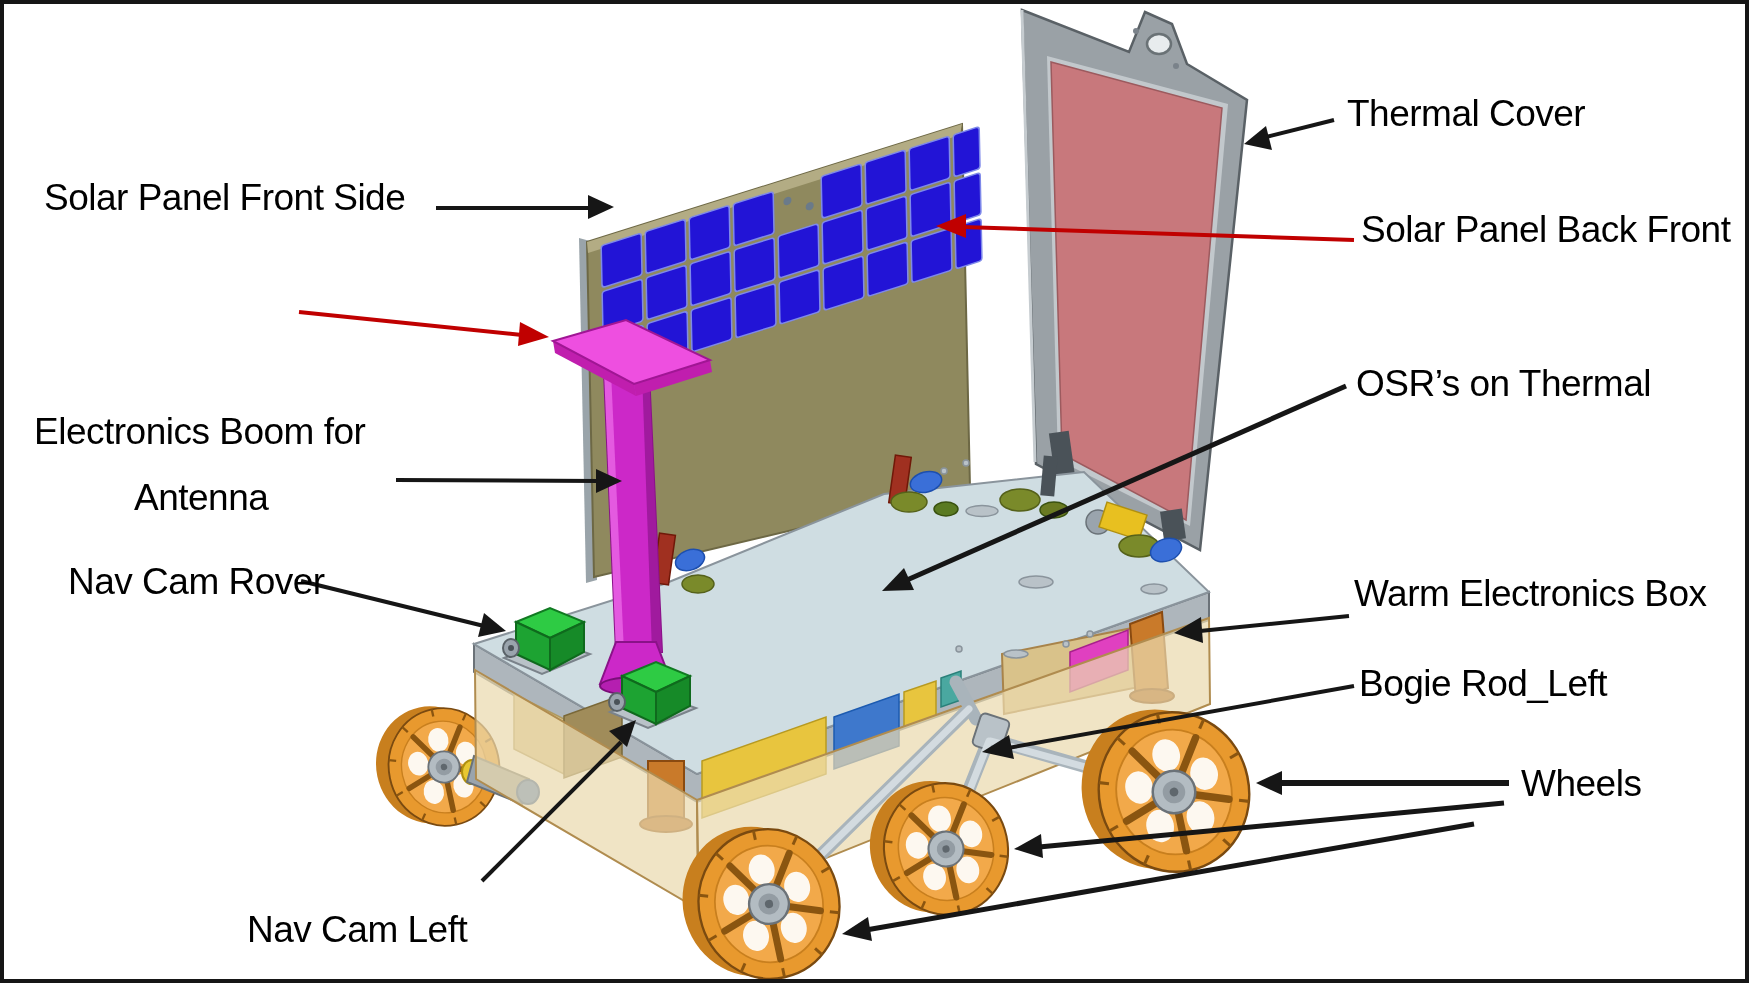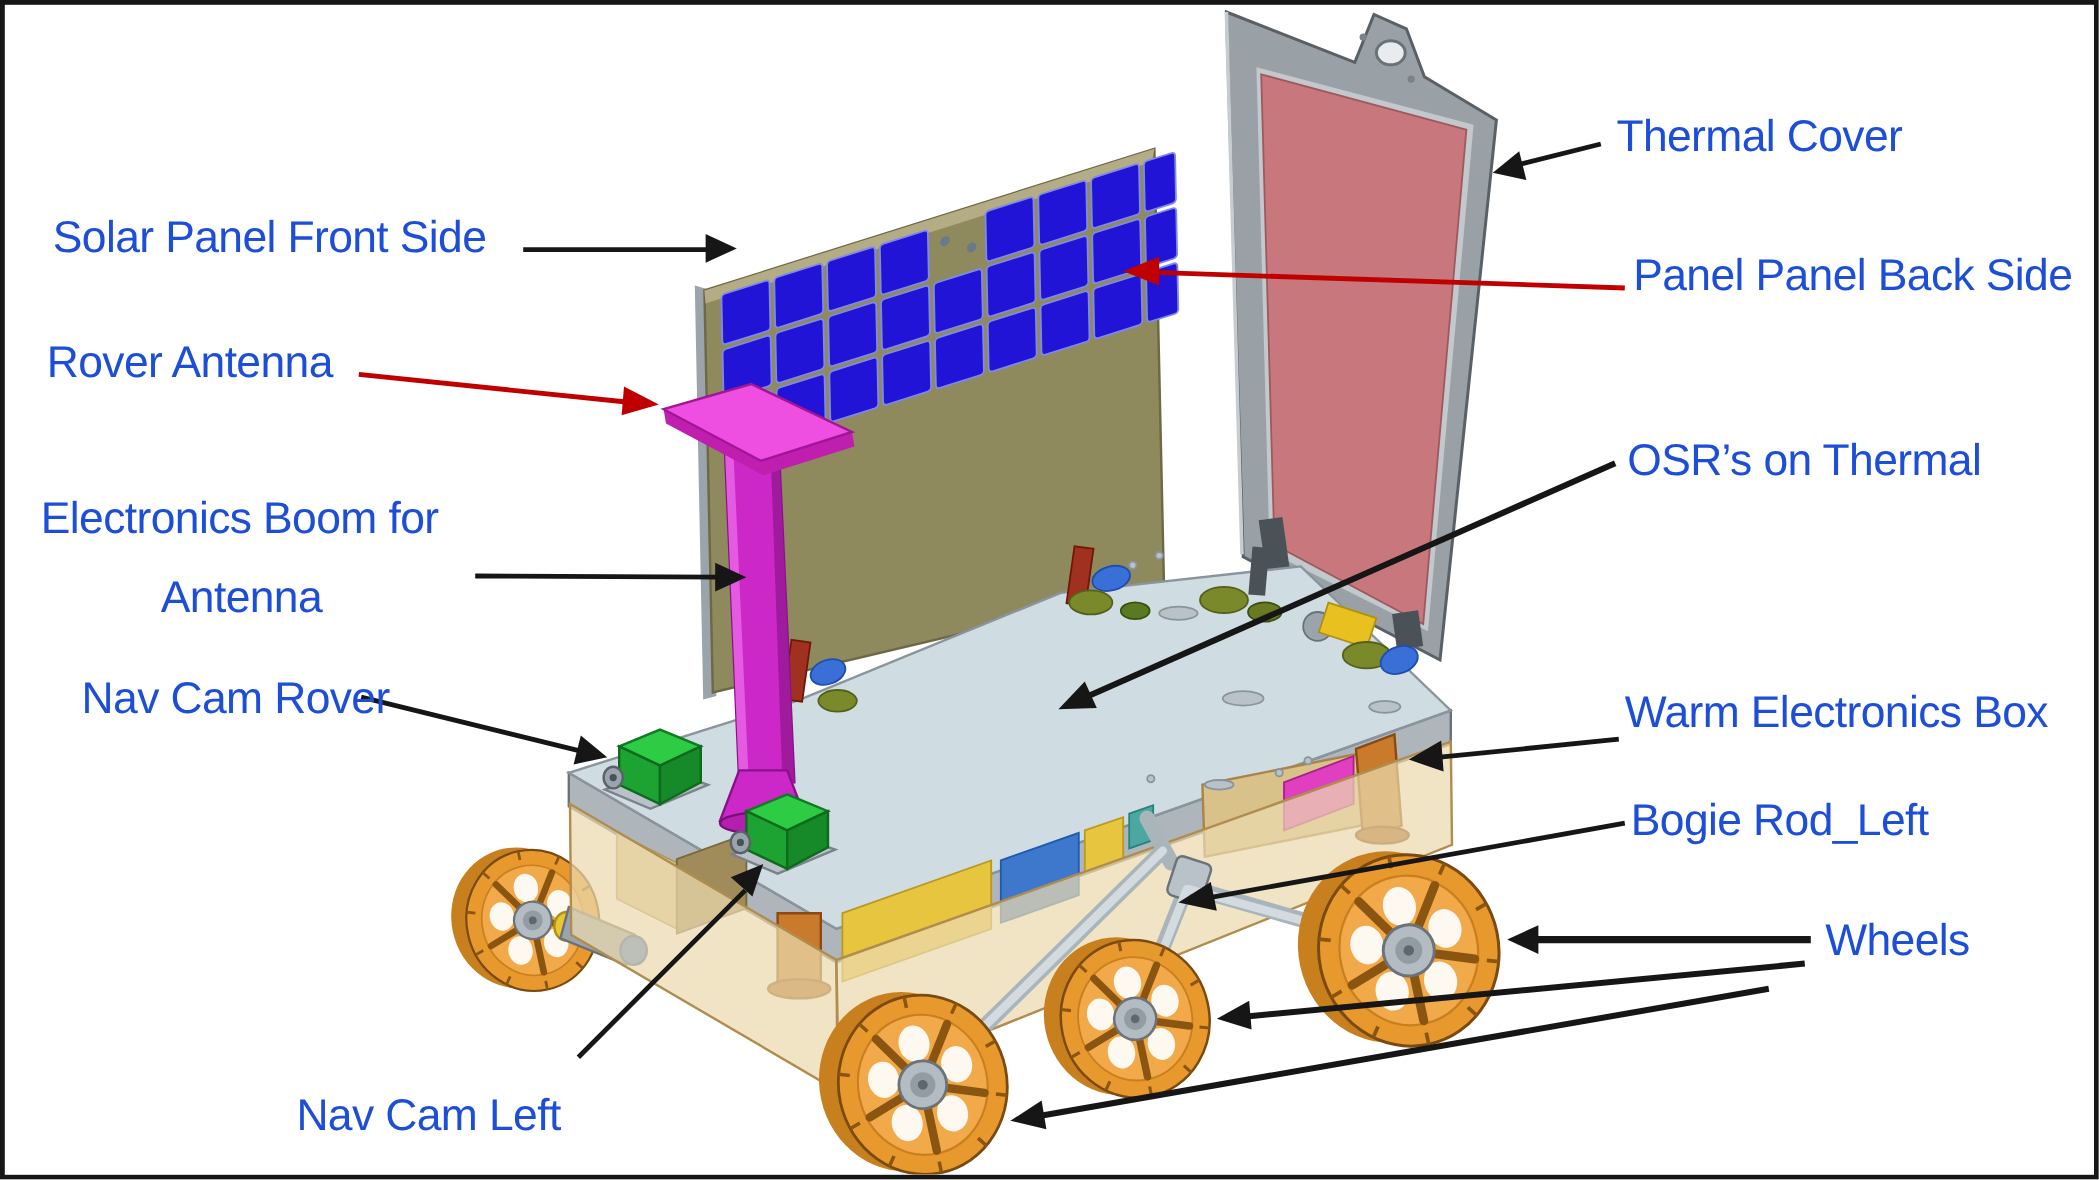--- a/index.html
+++ b/index.html
@@ -1,20 +1,20 @@
 <!DOCTYPE html>
 <html><head>
 <meta charset="utf-8">
 <style>
   html,body{margin:0;padding:0;background:#e8e8e8;}
   .stage{position:relative;width:1749px;height:983px;background:#ffffff;
          border:4px solid #161616;box-sizing:border-box;overflow:hidden;
          font-family:"Liberation Sans",sans-serif;}
   .art{position:absolute;left:0;top:0;width:1741px;height:975px;}
-  .lbl{position:absolute;color:#1d4ed8;font-size:37px;line-height:44px;
+  .lbl{position:absolute;color:#000000;font-size:37px;line-height:44px;
        white-space:nowrap;letter-spacing:-0.5px;}
   
   .panel-board{fill:#8f895e;stroke:#6d6845;stroke-width:2;}
   .panel-edge{fill:#b3ac84;}
   .panel-rail{fill:#9aa4aa;}
   .cell{fill:#2214d6;stroke:#7e89ea;stroke-width:1.5;}
   .cover-frame{fill:#9aa1a6;stroke:#5a6166;stroke-width:2.5;}
   .cover-lip{fill:#c2c8cc;}
   .cover-inner{fill:#c8787c;stroke:#9c5a5e;stroke-width:1.5;}
   .deck{fill:#cfdde2;stroke:#8a949c;stroke-width:2;}
@@ -285,25 +285,24 @@
       <line class="arrow" style="stroke-width:5" x1="1500" y1="799" x2="1035" y2="843"></line>
       <polygon class="arrow-h" points="1010,845 1037,830 1039,854"></polygon>
     </g>
     <g>
       <line class="arrow" style="stroke-width:5" x1="1470" y1="820" x2="862" y2="926"></line>
       <polygon class="arrow-h" points="838,930 864,913 868,937"></polygon>
     </g>
   </svg>
 
   <div class="lbl" style="left:40px;top:172px">Solar Panel Front Side</div>
-  <div class="lbl" style="left:35px;top:276px">Rover Antenna</div>
   <div class="lbl" style="left:30px;top:406px">Electronics Boom for</div>
   <div class="lbl" style="left:130px;top:472px">Antenna</div>
   <div class="lbl" style="left:64px;top:556px">Nav Cam Rover</div>
   <div class="lbl" style="left:243px;top:904px">Nav Cam Left</div>
   <div class="lbl" style="left:1343px;top:88px">Thermal Cover</div>
-  <div class="lbl" style="left:1357px;top:204px">Panel Panel Back Side</div>
+  <div class="lbl" style="left:1357px;top:204px">Solar Panel Back Front</div>
   <div class="lbl" style="left:1352px;top:358px">OSR’s on Thermal</div>
   <div class="lbl" style="left:1350px;top:568px">Warm Electronics Box</div>
   <div class="lbl" style="left:1355px;top:658px">Bogie Rod_Left</div>
   <div class="lbl" style="left:1517px;top:758px">Wheels</div>
 
 </div>
 
 </body></html>

